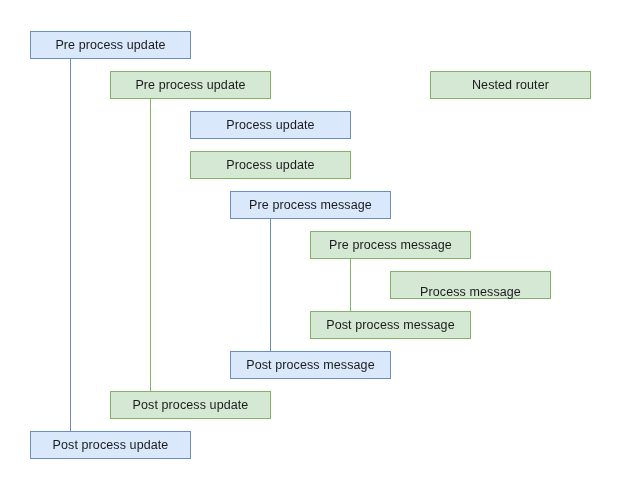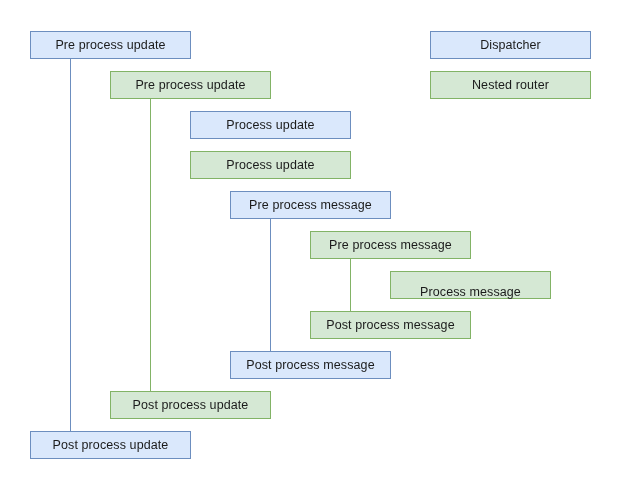--- a/index.html
+++ b/index.html
@@ -76,19 +76,16 @@
     </div>
     <div class="node dispatcher" style="left: 230px; top: 351px; width: 161px; height: 28px;">
       <span>Post process message</span>
     </div>
     <div class="node nested" style="left: 110px; top: 391px; width: 161px; height: 28px;">
       <span>Post process update</span>
     </div>
     <div class="node dispatcher" style="left: 30px; top: 431px; width: 161px; height: 28px;">
       <span>Post process update</span>
     </div>
-    <div class="node dispatcher" style="left: 430px; top: 31px; width: 161px; height: 28px;">
-      <span>Dispatcher</span>
-    </div>
     <div class="node nested" style="left: 430px; top: 71px; width: 161px; height: 28px;">
       <span>Nested router</span>
     </div>
   </div>
 
 </body></html>

